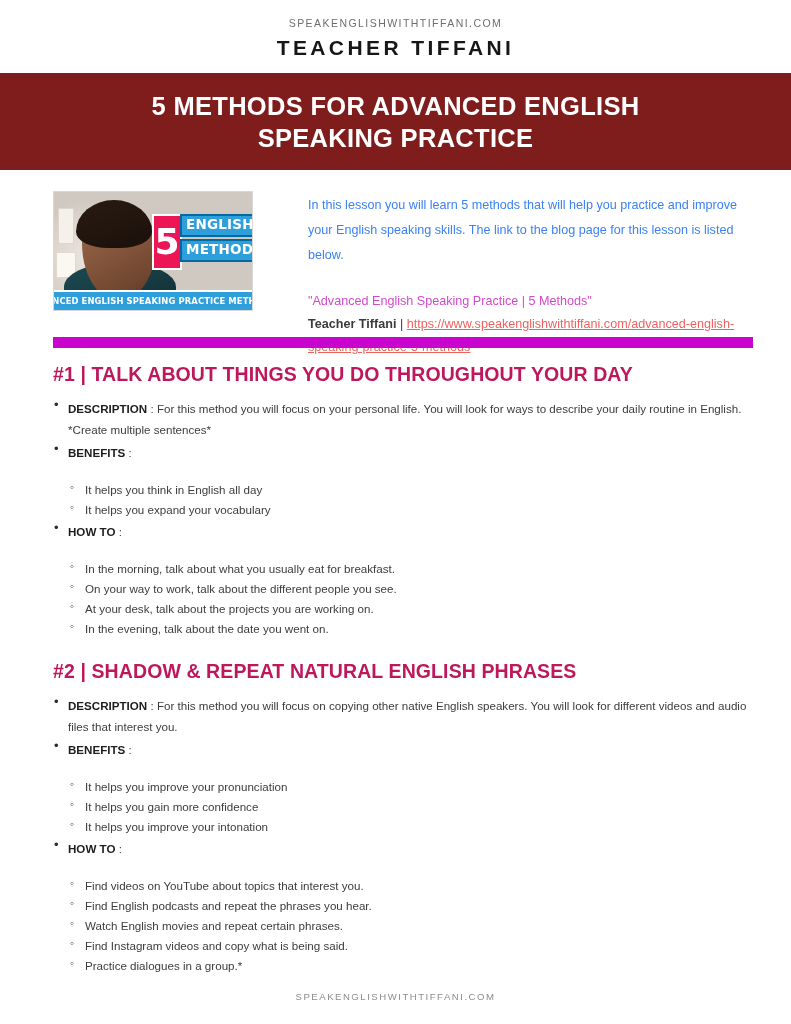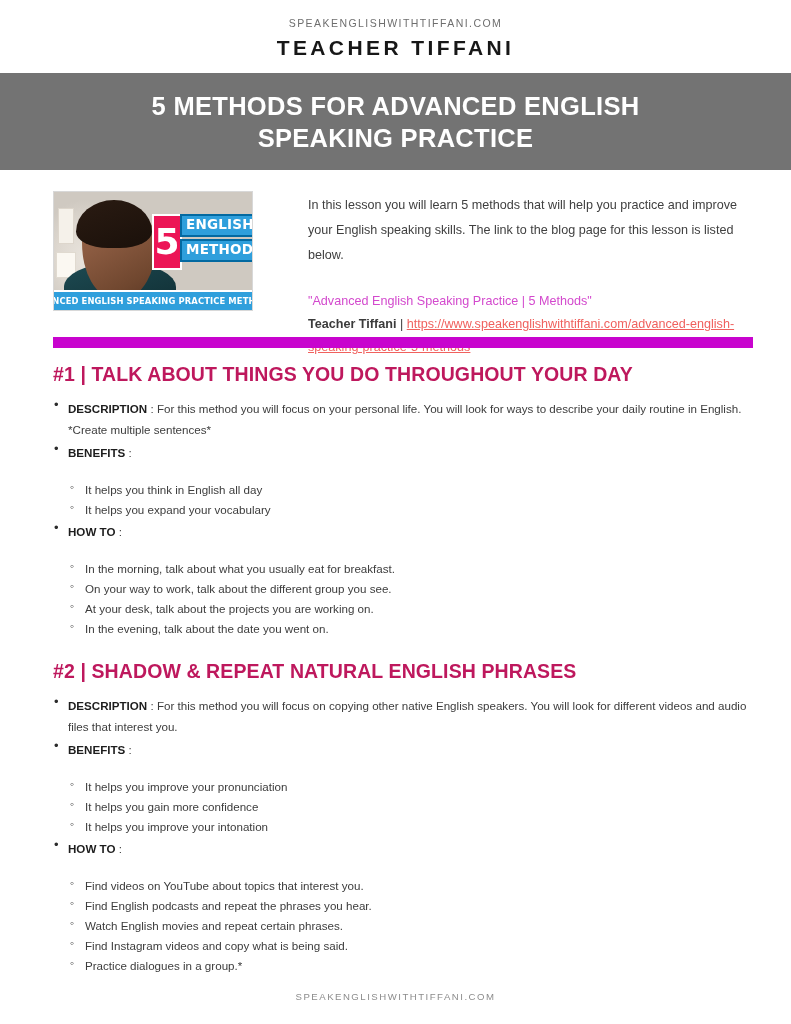--- a/index.html
+++ b/index.html
@@ -33,21 +33,21 @@
     margin-top: 7px;
   }
 
   
   .title-banner {
     position: absolute;
     top: 73px;
     left: 0;
     width: 791px;
     height: 97px;
-    background: #737373;
+    background: #7f1d1d;
     display: flex;
     flex-direction: column;
     align-items: center;
     justify-content: center;
   }
   .title-line {
     color: #ffffff;
     font-size: 25.5px;
     font-weight: 700;
     letter-spacing: 0.3px;
@@ -181,21 +181,21 @@
 
   
   .intro-text {
     flex: 1;
     padding-left: 55px;
     padding-top: 2px;
   }
   .intro-paragraph {
     font-size: 12.6px;
     line-height: 25px;
-    color: #404040;
+    color: #3b82f6;
   }
   .link-block {
     margin-top: 22px;
     font-size: 12.6px;
     line-height: 23px;
   }
   .link-title { color: #d349cd; }
   .author { color: #3b3b3b; font-weight: 700; }
   .sep { color: #3b3b3b; }
   .url { color: #f0615e; }
@@ -349,21 +349,21 @@
           <li><span class="subitem-text">It helps you expand your vocabulary</span></li>
         </ul>
       </li>
 
       <li>
         <div class="item-text">
           <b>HOW TO</b><span> :</span>
         </div>
         <ul class="lvl2">
           <li><span class="subitem-text">In the morning, talk about what you usually eat for breakfast.</span></li>
-          <li><span class="subitem-text">On your way to work, talk about the different group you see.</span></li>
+          <li><span class="subitem-text">On your way to work, talk about the different people you see.</span></li>
           <li><span class="subitem-text">At your desk, talk about the projects you are working on.</span></li>
           <li><span class="subitem-text">In the evening, talk about the date you went on.</span></li>
         </ul>
       </li>
 
     </ul>
   </div>
 
   <div class="section">
     <div class="section-heading">#2 | SHADOW &amp; REPEAT NATURAL ENGLISH PHRASES</div>

